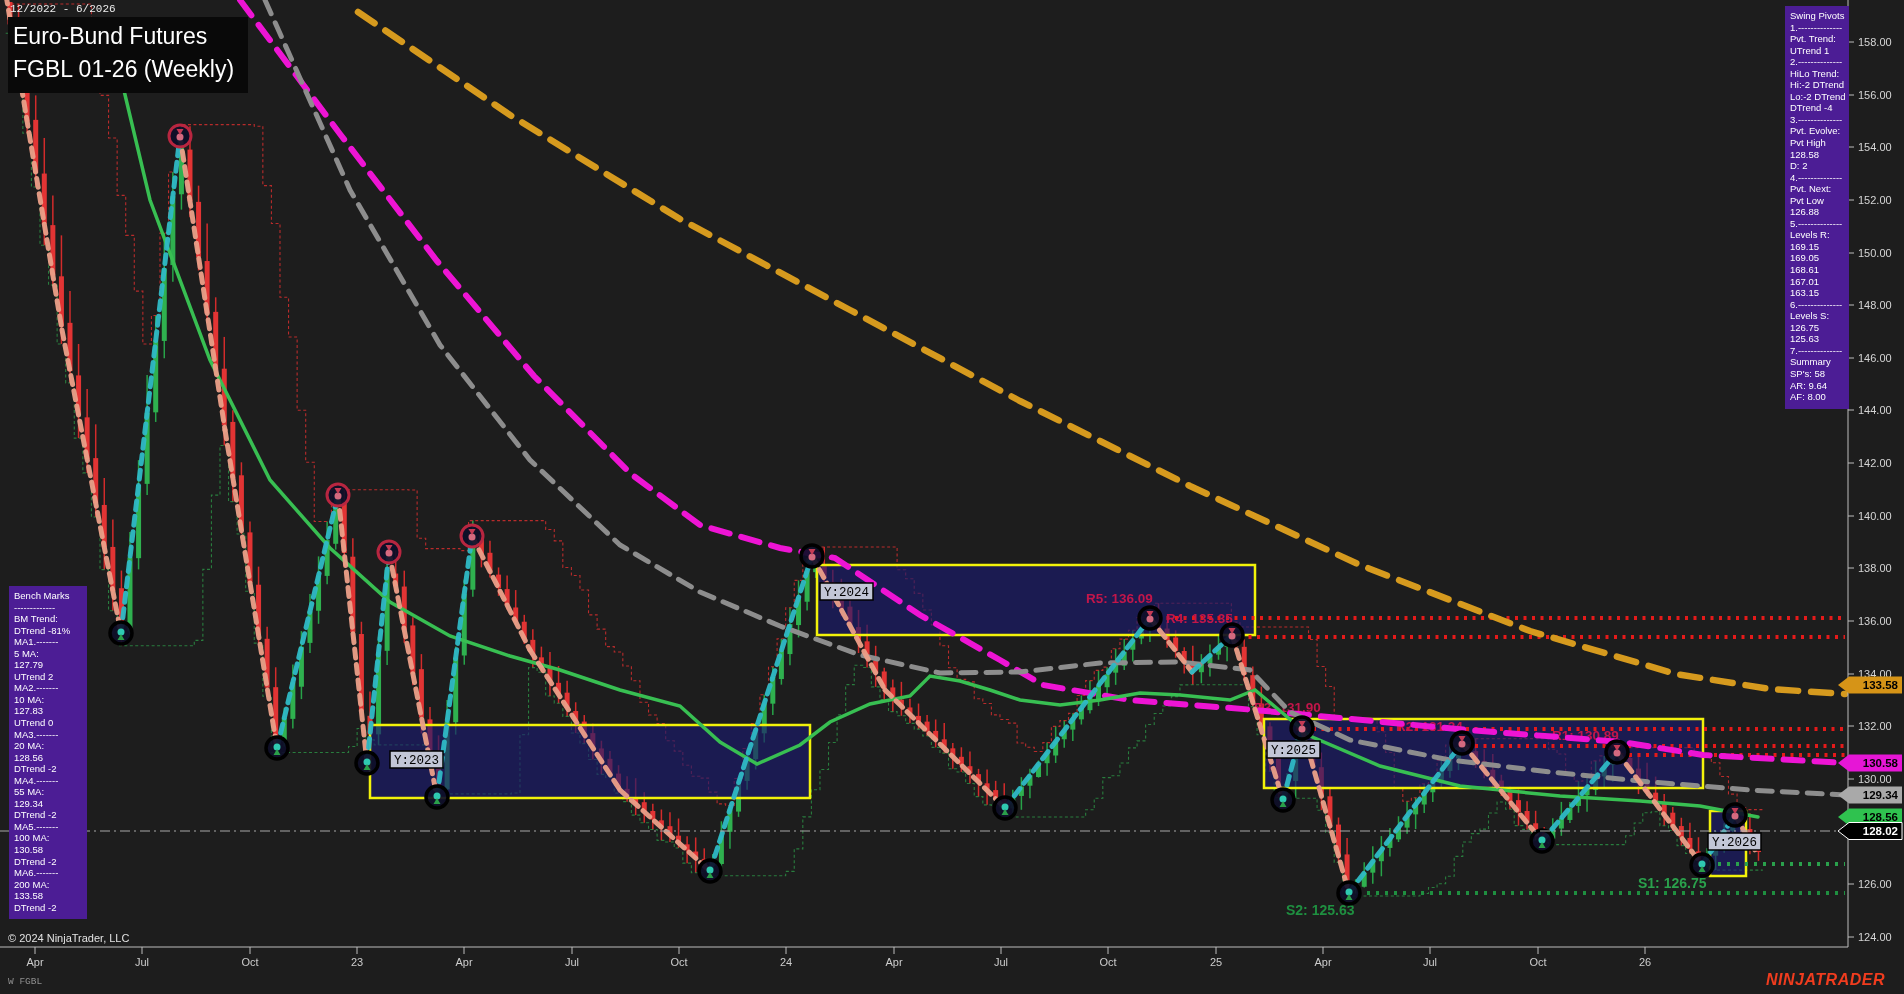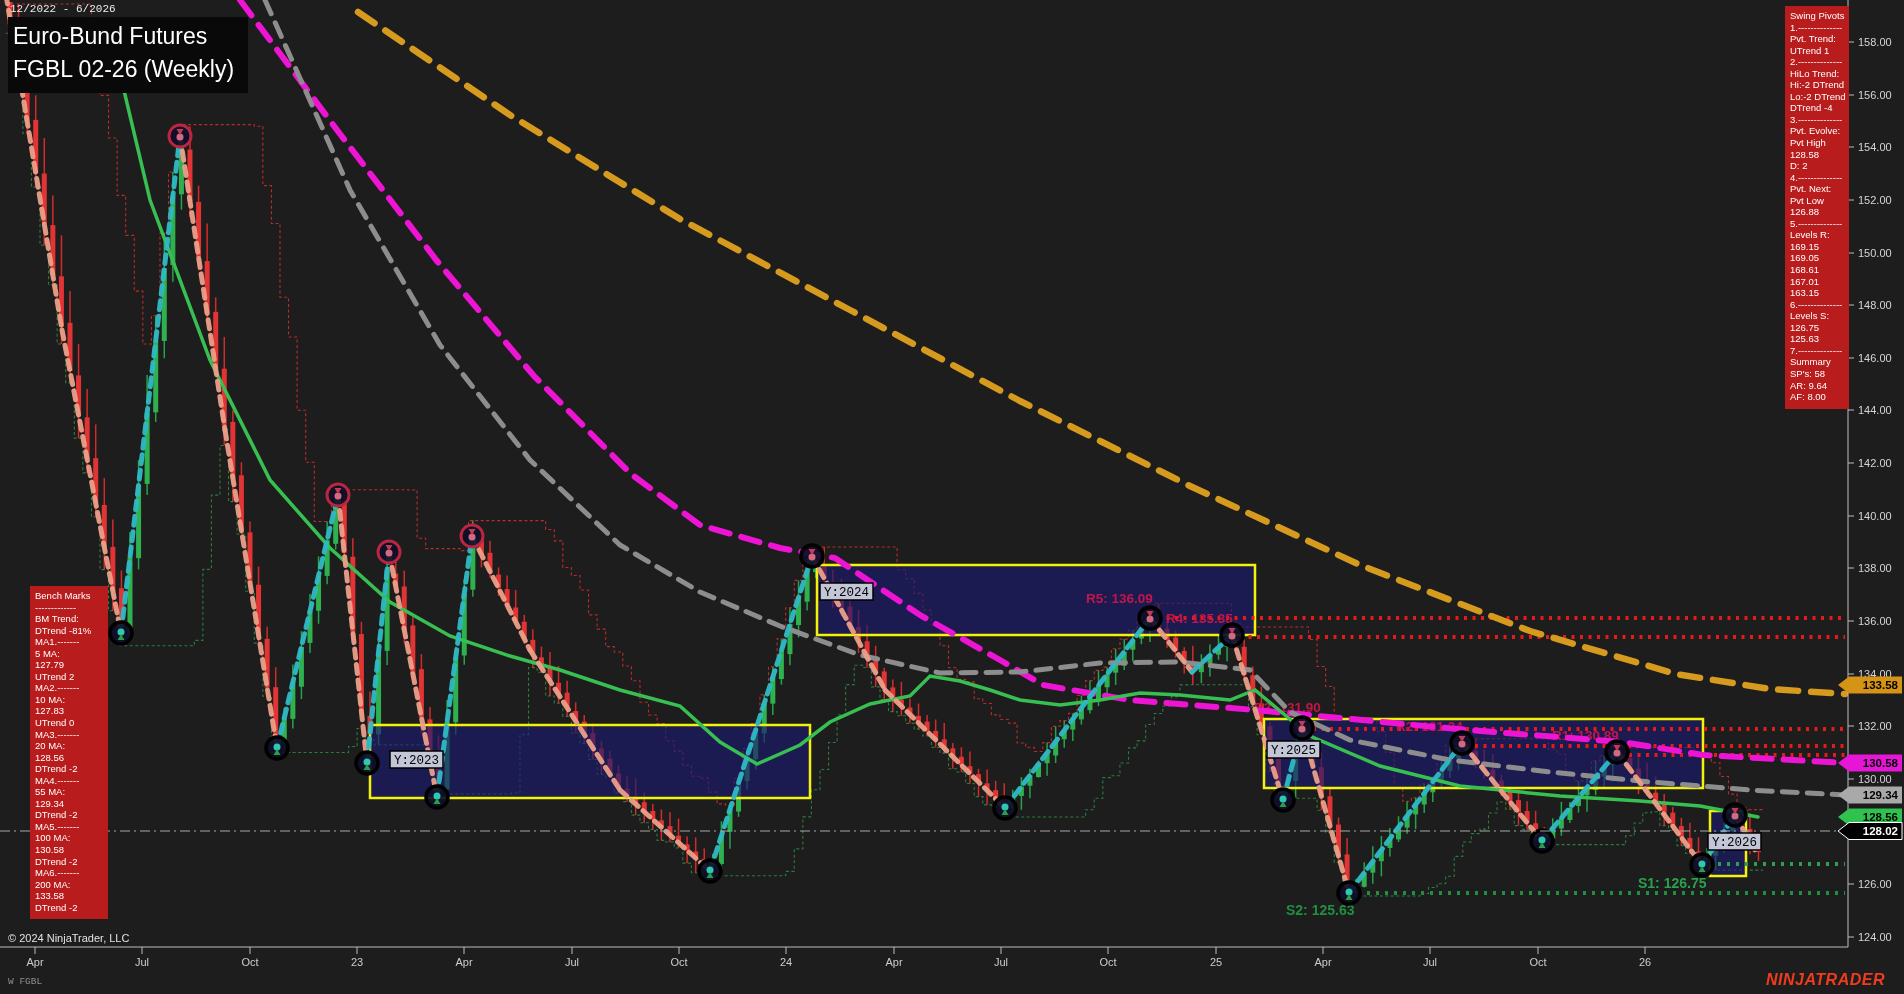--- a/index.html
+++ b/index.html
@@ -3,22 +3,22 @@
 <meta charset="utf-8">
 <style>
   html,body{margin:0;padding:0;background:#1d1d1d;}
   #app{position:relative;width:1904px;height:994px;background:#1d1d1d;overflow:hidden;
        font-family:"Liberation Sans",sans-serif;}
   #chart{position:absolute;left:0;top:0;}
   .ovl{position:absolute;white-space:pre;}
   #date-range{left:10px;top:3px;font-size:11px;color:#ececec;font-family:Liberation Mono, monospace;}
   #title-box{left:8px;top:17px;background:#090909;color:#ffffff;font-size:23px;line-height:33px;
              padding:3px 14px 7px 5px;}
-  .panel{background:#b91c1c;color:#ffffff;font-size:9.5px;line-height:11.55px;padding:4px 3px 6px 5px;}
-  #bench-panel{left:9px;top:586px;width:70px;margin-left:21px;}
+  .panel{background:#4c1d95;color:#ffffff;font-size:9.5px;line-height:11.55px;padding:4px 3px 6px 5px;}
+  #bench-panel{left:9px;top:586px;width:70px;}
   #swing-panel{left:1785px;top:6px;width:56px;}
   #copyright{left:8px;top:932px;font-size:11px;color:#e2e2e2;}
   #series-label{left:8px;top:976px;font-size:9.5px;color:#8f8f8f;font-family:Liberation Mono, monospace;}
   #brand{left:1766px;top:971px;font-size:16px;font-weight:bold;color:#f03c1e;letter-spacing:.5px;font-style:italic;}
 </style>
 </head>
 <body>
 
 <div id="app">
   <svg id="chart" width="1904" height="994">
@@ -717,21 +717,21 @@
         <text x="1898" y="821" fill="#000000" font-size="11.5" font-weight="bold" text-anchor="end" font-family="Liberation Sans, sans-serif">128.56</text>
       </g>
       <g>
         <polygon points="1838,831 1849,822.5 1902,822.5 1902,839.5 1849,839.5" fill="#000000" stroke="#ffffff" stroke-width="1"></polygon>
         <text x="1898" y="835" fill="#ffffff" font-size="11.5" font-weight="bold" text-anchor="end" font-family="Liberation Sans, sans-serif">128.02</text>
       </g>
     </svg>
 
   <div class="ovl" id="date-range">12/2022 - 6/2026</div>
 
-  <div class="ovl" id="title-box"><span>Euro-Bund Futures</span><br><span>FGBL 02-26 (Weekly)</span></div>
+  <div class="ovl" id="title-box"><span>Euro-Bund Futures</span><br><span>FGBL 01-26 (Weekly)</span></div>
 
   <div class="ovl panel" id="bench-panel"><div>Bench Marks</div><div>-------------</div><div>BM Trend:</div><div>DTrend -81%</div><div>MA1.-------</div><div>5 MA:</div><div>127.79</div><div>UTrend 2</div><div>MA2.-------</div><div>10 MA:</div><div>127.83</div><div>UTrend 0</div><div>MA3.-------</div><div>20 MA:</div><div>128.56</div><div>DTrend -2</div><div>MA4.-------</div><div>55 MA:</div><div>129.34</div><div>DTrend -2</div><div>MA5.-------</div><div>100 MA:</div><div>130.58</div><div>DTrend -2</div><div>MA6.-------</div><div>200 MA:</div><div>133.58</div><div>DTrend -2</div></div>
 
   <div class="ovl panel" id="swing-panel"><div>Swing Pivots</div><div>1.--------------</div><div>Pvt. Trend:</div><div>UTrend 1</div><div>2.--------------</div><div>HiLo Trend:</div><div>Hi:-2 DTrend</div><div>Lo:-2 DTrend</div><div>DTrend -4</div><div>3.--------------</div><div>Pvt. Evolve:</div><div>Pvt High</div><div>128.58</div><div>D: 2</div><div>4.--------------</div><div>Pvt. Next:</div><div>Pvt Low</div><div>126.88</div><div>5.--------------</div><div>Levels R:</div><div>169.15</div><div>169.05</div><div>168.61</div><div>167.01</div><div>163.15</div><div>6.--------------</div><div>Levels S:</div><div>126.75</div><div>125.63</div><div>7.--------------</div><div>Summary</div><div>SP's: 58</div><div>AR: 9.64</div><div>AF: 8.00</div></div>
 
   <div class="ovl" id="copyright">© 2024 NinjaTrader, LLC</div>
   <div class="ovl" id="series-label">W FGBL</div>
   <div class="ovl" id="brand">NINJATRADER</div>
 </div>
 

